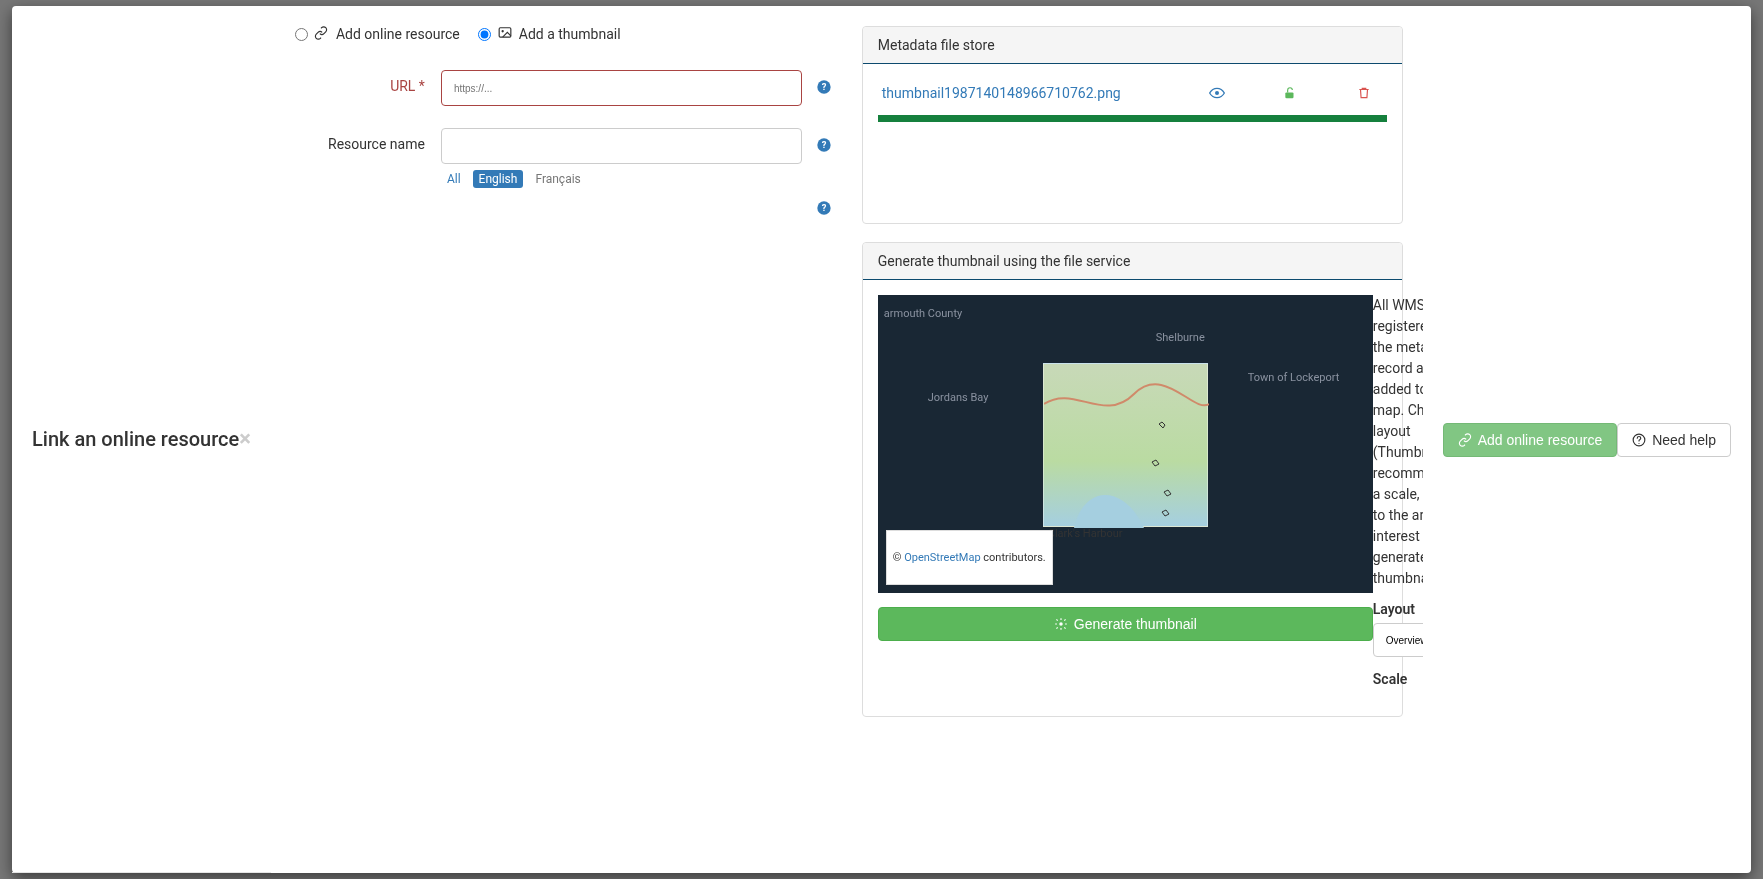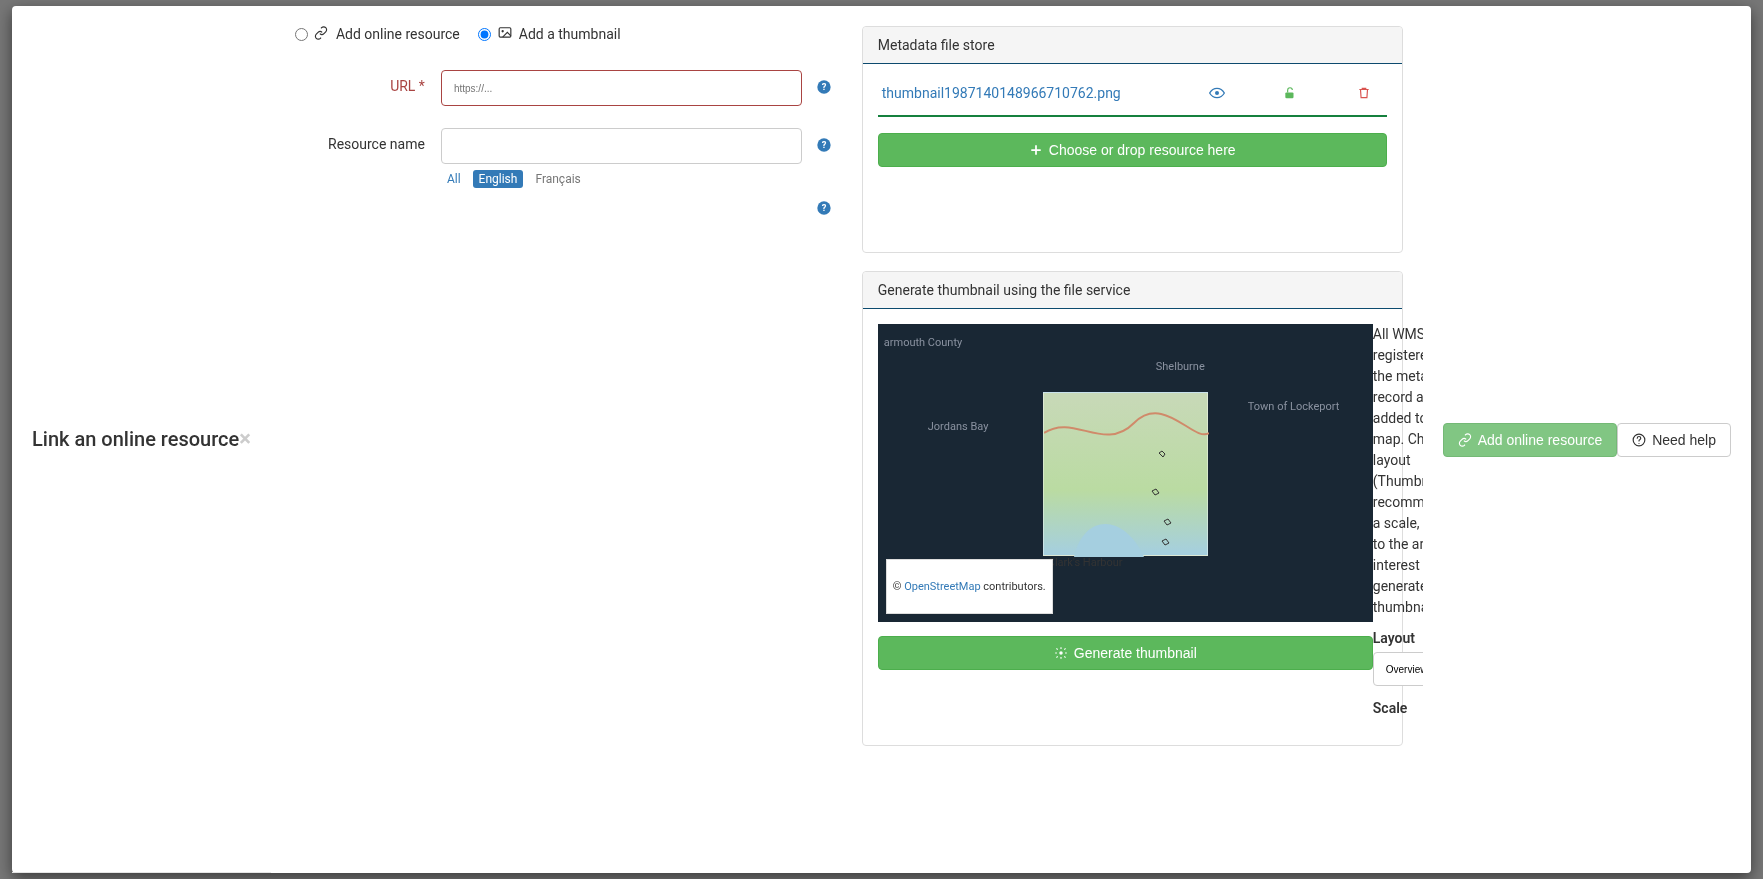--- a/index.html
+++ b/index.html
@@ -145,21 +145,21 @@
     color: #333;
     border-radius: 4px 4px 0 0;
   }
   .panel-body {
     padding: 15px;
   }
   .file-row {
     display: flex;
     align-items: center;
     padding: 6px 4px 14px 4px;
-    border-bottom: 2px solid #15803d;
+    border-bottom: 7px solid #15803d;
     margin-bottom: 16px;
   }
   .file-name {
     color: #337ab7;
     flex: 1;
     cursor: pointer;
     font-size: 14px;
   }
   .file-actions { display: flex; gap: 58px; padding-right: 10px; }
   .file-act { cursor: pointer; width: 16px; height: 16px; }
@@ -343,26 +343,20 @@
                   </svg>
               </span>
               <span class="file-act trash">
                 <svg viewBox="0 0 24 24" width="14" height="16">
                     <path d="M4 6h16M9 6V4h6v2M6 6l1 14h10l1-14" fill="none" stroke="#d9534f" stroke-width="2"></path>
                   </svg>
               </span>
             </div>
           </div>
 
-          <button class="btn btn-success btn-block">
-            <svg viewBox="0 0 24 24" width="14" height="14">
-                <path d="M12 5v14M5 12h14" stroke="#fff" stroke-width="3" stroke-linecap="round"></path>
-              </svg>
-            <span>Choose or drop resource here</span>
-          </button>
 
           <div class="filestore-spacer"></div>
         </div>
       </div>
 
       <div class="panel">
         <div class="panel-heading">Generate thumbnail using the file service</div>
         <div class="panel-body">
 
           <div class="thumb-row">

